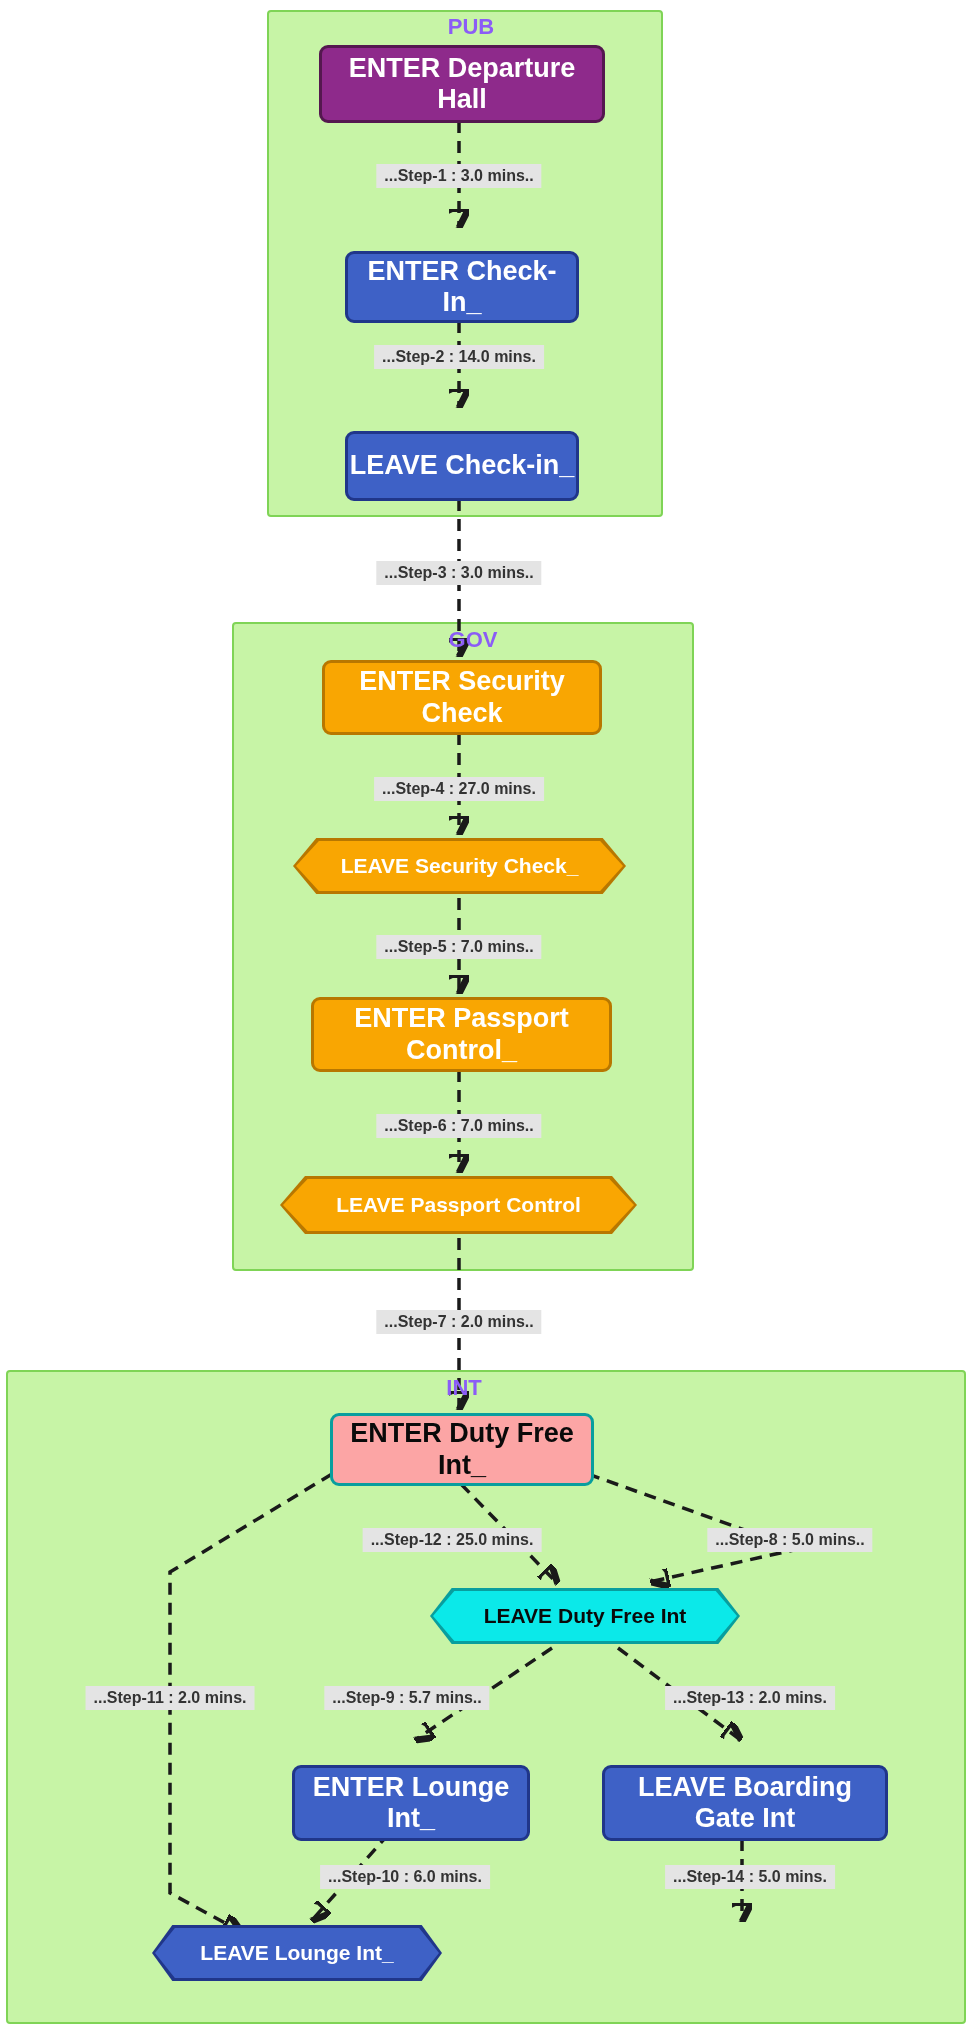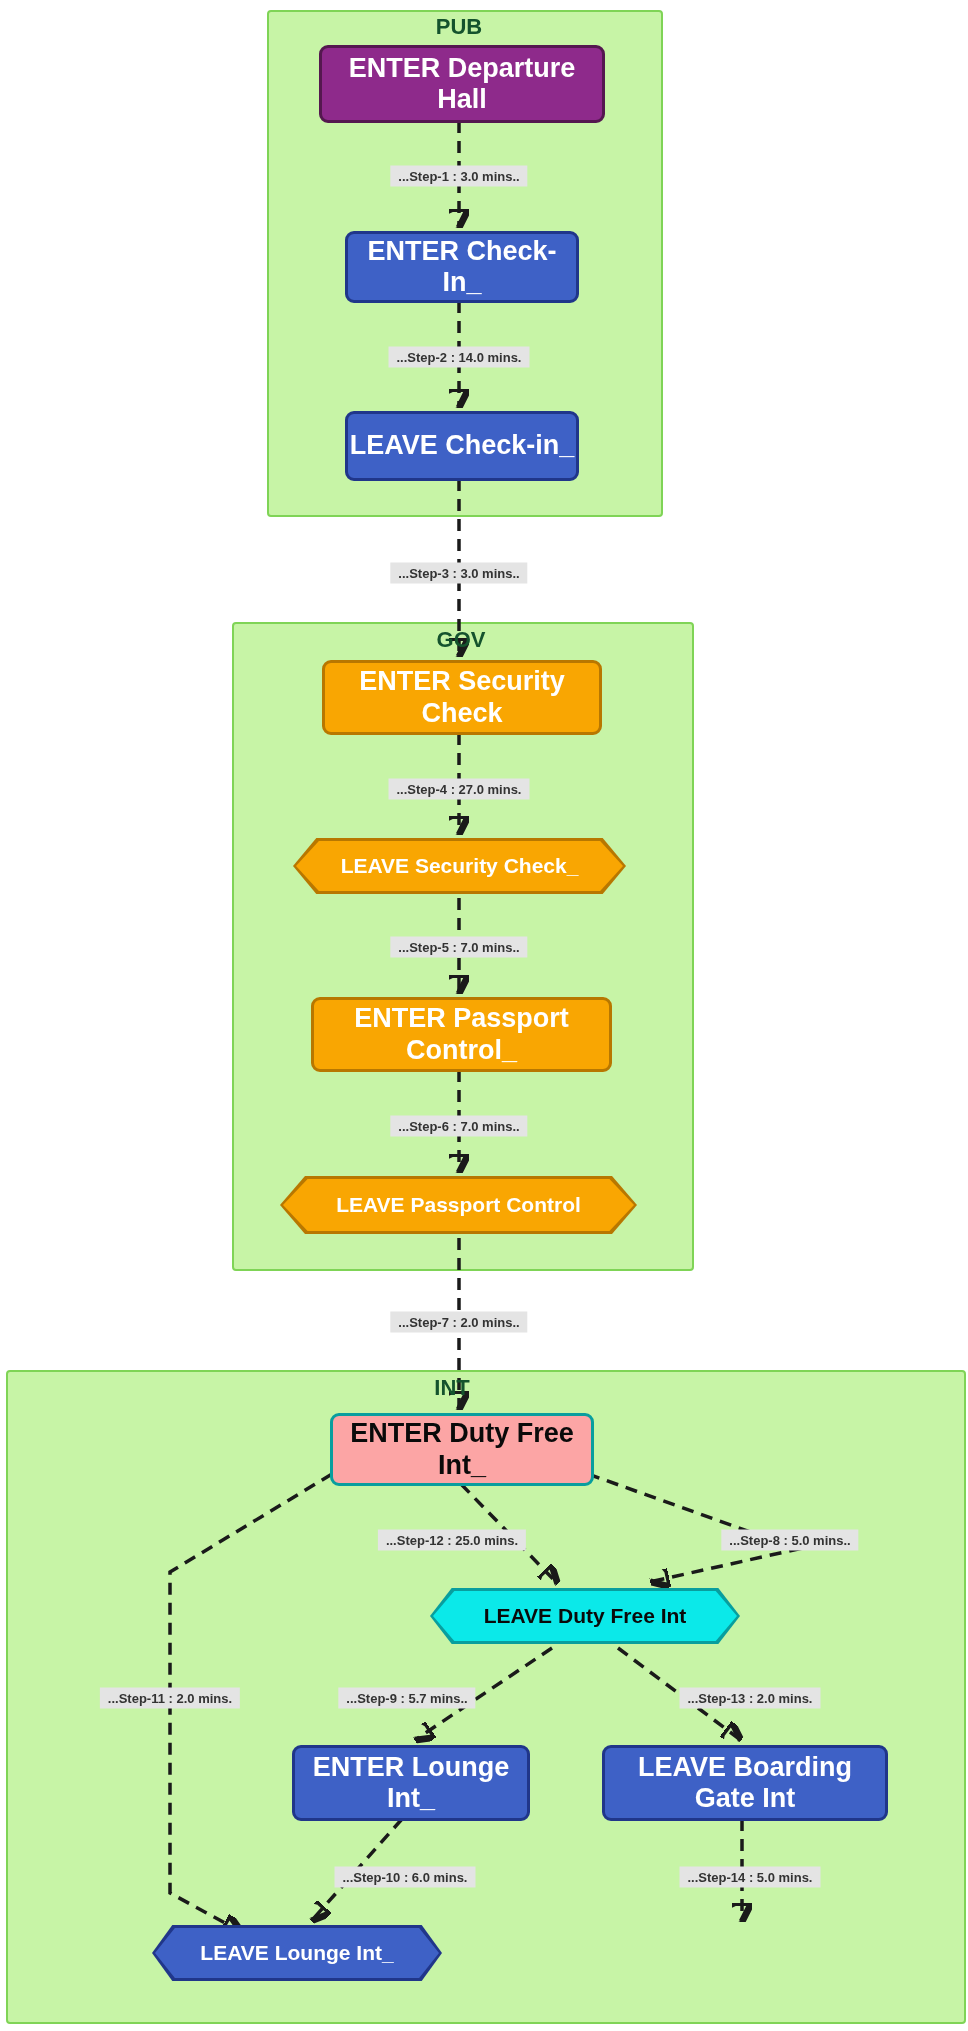--- a/index.html
+++ b/index.html
@@ -1,46 +1,46 @@
 <!DOCTYPE html>
 <html><head>
 <meta charset="utf-8">
 <style>
   html,body{margin:0;padding:0;background:#ffffff;}
   body{font-family:"Liberation Sans","DejaVu Sans",sans-serif;}
   #canvas{position:relative;width:968px;height:2031px;background:#ffffff;overflow:hidden;}
 
   .zone{position:absolute;background:#c7f4a6;border:2px solid #7fd456;border-radius:4px;z-index:0;}
-  .zone-label{position:absolute;transform:translate(-50%,-50%);font-size:22px;font-weight:700;color:#14532d;z-index:2;white-space:nowrap;}
+  .zone-label{position:absolute;transform:translate(-50%,-50%);font-size:22px;font-weight:700;color:#8b5cf6;z-index:2;white-space:nowrap;margin-left:12px;}
 
   #arrows{position:absolute;left:0;top:0;z-index:1;}
   #arrows path{fill:none;stroke:#1a1a1a;stroke-width:3.5;stroke-dasharray:12 8;}
 
   .node{position:absolute;display:flex;align-items:center;justify-content:center;z-index:2;
         font-size:27px;font-weight:700;text-align:center;line-height:1.15;}
   .rect{border:3px solid;border-radius:9px;}
   .stadium{border:3px solid;border-radius:26px;}
 
   .purple{background:#8e2a8b;border-color:#54184f;color:#ffffff;}
-  .blue{background:#3e61c6;border-color:#20368a;color:#ffffff;}
+  .blue{background:#3e61c6;border-color:#20368a;color:#ffffff;margin-top:20px;}
   .orange{background:#f9a602;border-color:#b87700;color:#ffffff;}
   .cyan{background:#fca5a5;border-color:#089e9e;color:#0a0a0a;}
 
   .hex{position:absolute;z-index:2;text-align:right;}
   .hex-outer{position:absolute;inset:0;clip-path:polygon(0% 50%,7% 0%,93% 0%,100% 50%,93% 100%,7% 100%);}
   .hex-inner{position:absolute;inset:3px;clip-path:polygon(0% 50%,7% 0%,93% 0%,100% 50%,93% 100%,7% 100%);}
   .hex-outer.o{background:#b87700;} .hex-inner.o{background:#f9a602;}
   .hex-outer.c{background:#089e9e;} .hex-inner.c{background:#0be9e9;}
   .hex-outer.b{background:#20368a;} .hex-inner.b{background:#3e61c6;}
   .hex-label{position:absolute;inset:0;display:flex;align-items:center;justify-content:center;
              font-size:21px;font-weight:700;white-space:nowrap;}
   .hex-label.w{color:#ffffff;} .hex-label.k{color:#0a0a0a;}
 
   .step-label{position:absolute;transform:translate(-50%,-50%);background:#e4e4e4;color:#333333;
-              font-size:13px;font-weight:700;padding:3px 8px;white-space:nowrap;z-index:3;}
+              font-size:16px;font-weight:700;padding:3px 8px;white-space:nowrap;z-index:3;}
 </style>
 </head>
 <body>
 
 <div id="canvas">
 
   <div class="zone" style="left:267px;top:10px;width:392px;height:503px"></div>
   <div class="zone" style="left:232px;top:622px;width:458px;height:645px"></div>
   <div class="zone" style="left:6px;top:1370px;width:956px;height:650px"></div>
 

